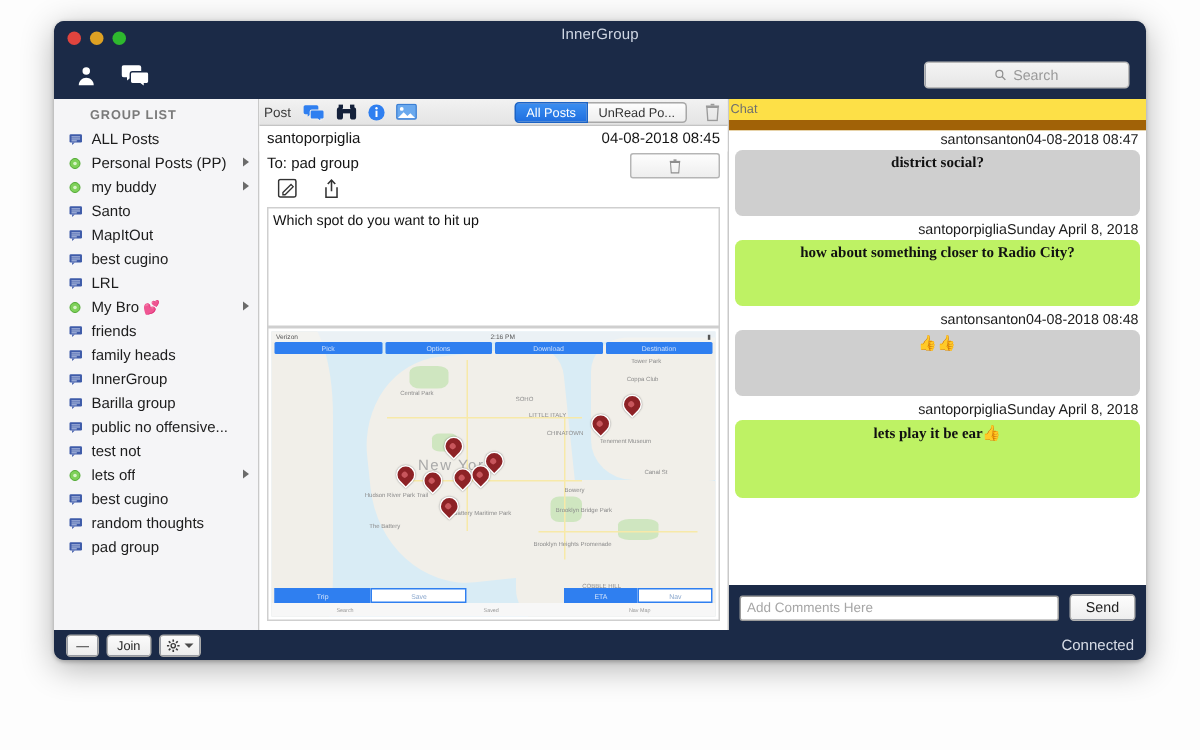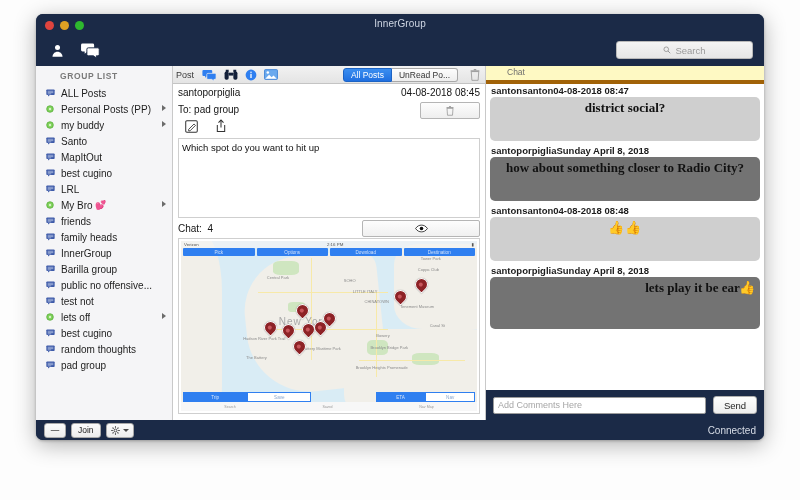--- a/index.html
+++ b/index.html
@@ -310,48 +310,47 @@
 
   
   .chatpane {
     flex: 1;
     background: #fafafa;
     display: flex; flex-direction: column;
     position: relative;
   }
   .chat-hdr {
     height: 13px;
-    background: #fef9c3;
+    background: #fde047;
     font-size: 8.5px;
     color: #6e6e6e;
-    padding: 1px 0 0 21px;
-    border-bottom: 4px solid #a16207;
+    padding: 1px 0 0 1px;
+    border-bottom: 7px solid #a16207;
   }
   .msgs { flex: 1; overflow: hidden; background: #ffffff; }
   .msg { padding: 1px 4px 3px 4px; }
   .msg-meta {
-    display: flex; justify-content: flex-start;
+    display: flex; justify-content: flex-end;
     font-size: 9.5px; color: #1c1c1c;
     padding: 0 1px 1px 1px;
-    font-weight: bold;
   }
   .bubble {
     border-radius: 5px;
-    font-size: 13px;
+    font-size: 10px;
     font-weight: bold;
     font-family: "Liberation Serif", serif;
     color: #111;
     text-align: center;
     padding: 3px 4px;
     height: 44px;
     box-sizing: border-box;
   }
   .bubble.gray { background: #cfcfcf; }
-  .bubble.blue { background: #737373; }
-  .msg.tall .bubble { height: 52px; text-align: right; }
+  .bubble.blue { background: #bef264; }
+  .msg.tall .bubble { height: 52px; }
 
   .chat-input-bar {
     height: 30px;
     background: #1b2a47;
     display: flex; align-items: center;
     padding: 0 7px;
     gap: 7px;
   }
   .comment-input {
     flex: 1; height: 15px;
@@ -764,29 +763,20 @@
             <svg width="12" height="14" viewBox="0 0 16 19">
                 <path d="M3 8v9h10V8" fill="none" stroke="#333" stroke-width="1.4"></path>
                 <path d="M8 1.5v10" stroke="#333" stroke-width="1.4"></path>
                 <path d="M4.6 5L8 1.5 11.4 5" fill="none" stroke="#333" stroke-width="1.4"></path>
               </svg>
           </span>
         </div>
 
         <div class="post-body">Which spot do you want to hit up</div>
 
-        <div class="chat-count-row">
-          <span>Chat:</span>&nbsp;&nbsp;<span>4</span>
-          <div class="eye-btn">
-            <svg width="13" height="9" viewBox="0 0 22 13">
-                <path d="M1 6.5C4 2 7.5 0.8 11 0.8S18 2 21 6.5C18 11 14.5 12.2 11 12.2S4 11 1 6.5z" fill="#ffffff" stroke="#111" stroke-width="1.3"></path>
-                <circle cx="11" cy="6.5" r="3.1" fill="#111"></circle>
-              </svg>
-          </div>
-        </div>
 
         <div class="map-wrap">
           <div class="map">
             <div class="land jersey"></div>
             <div class="land manhattan"></div>
             <div class="land brooklyn"></div>
             <div class="land queens"></div>
 
             <div class="park" style="left:31%;top:12%;width:9%;height:8%;"></div>
             <div class="park" style="left:36%;top:36%;width:6%;height:6%;"></div>

